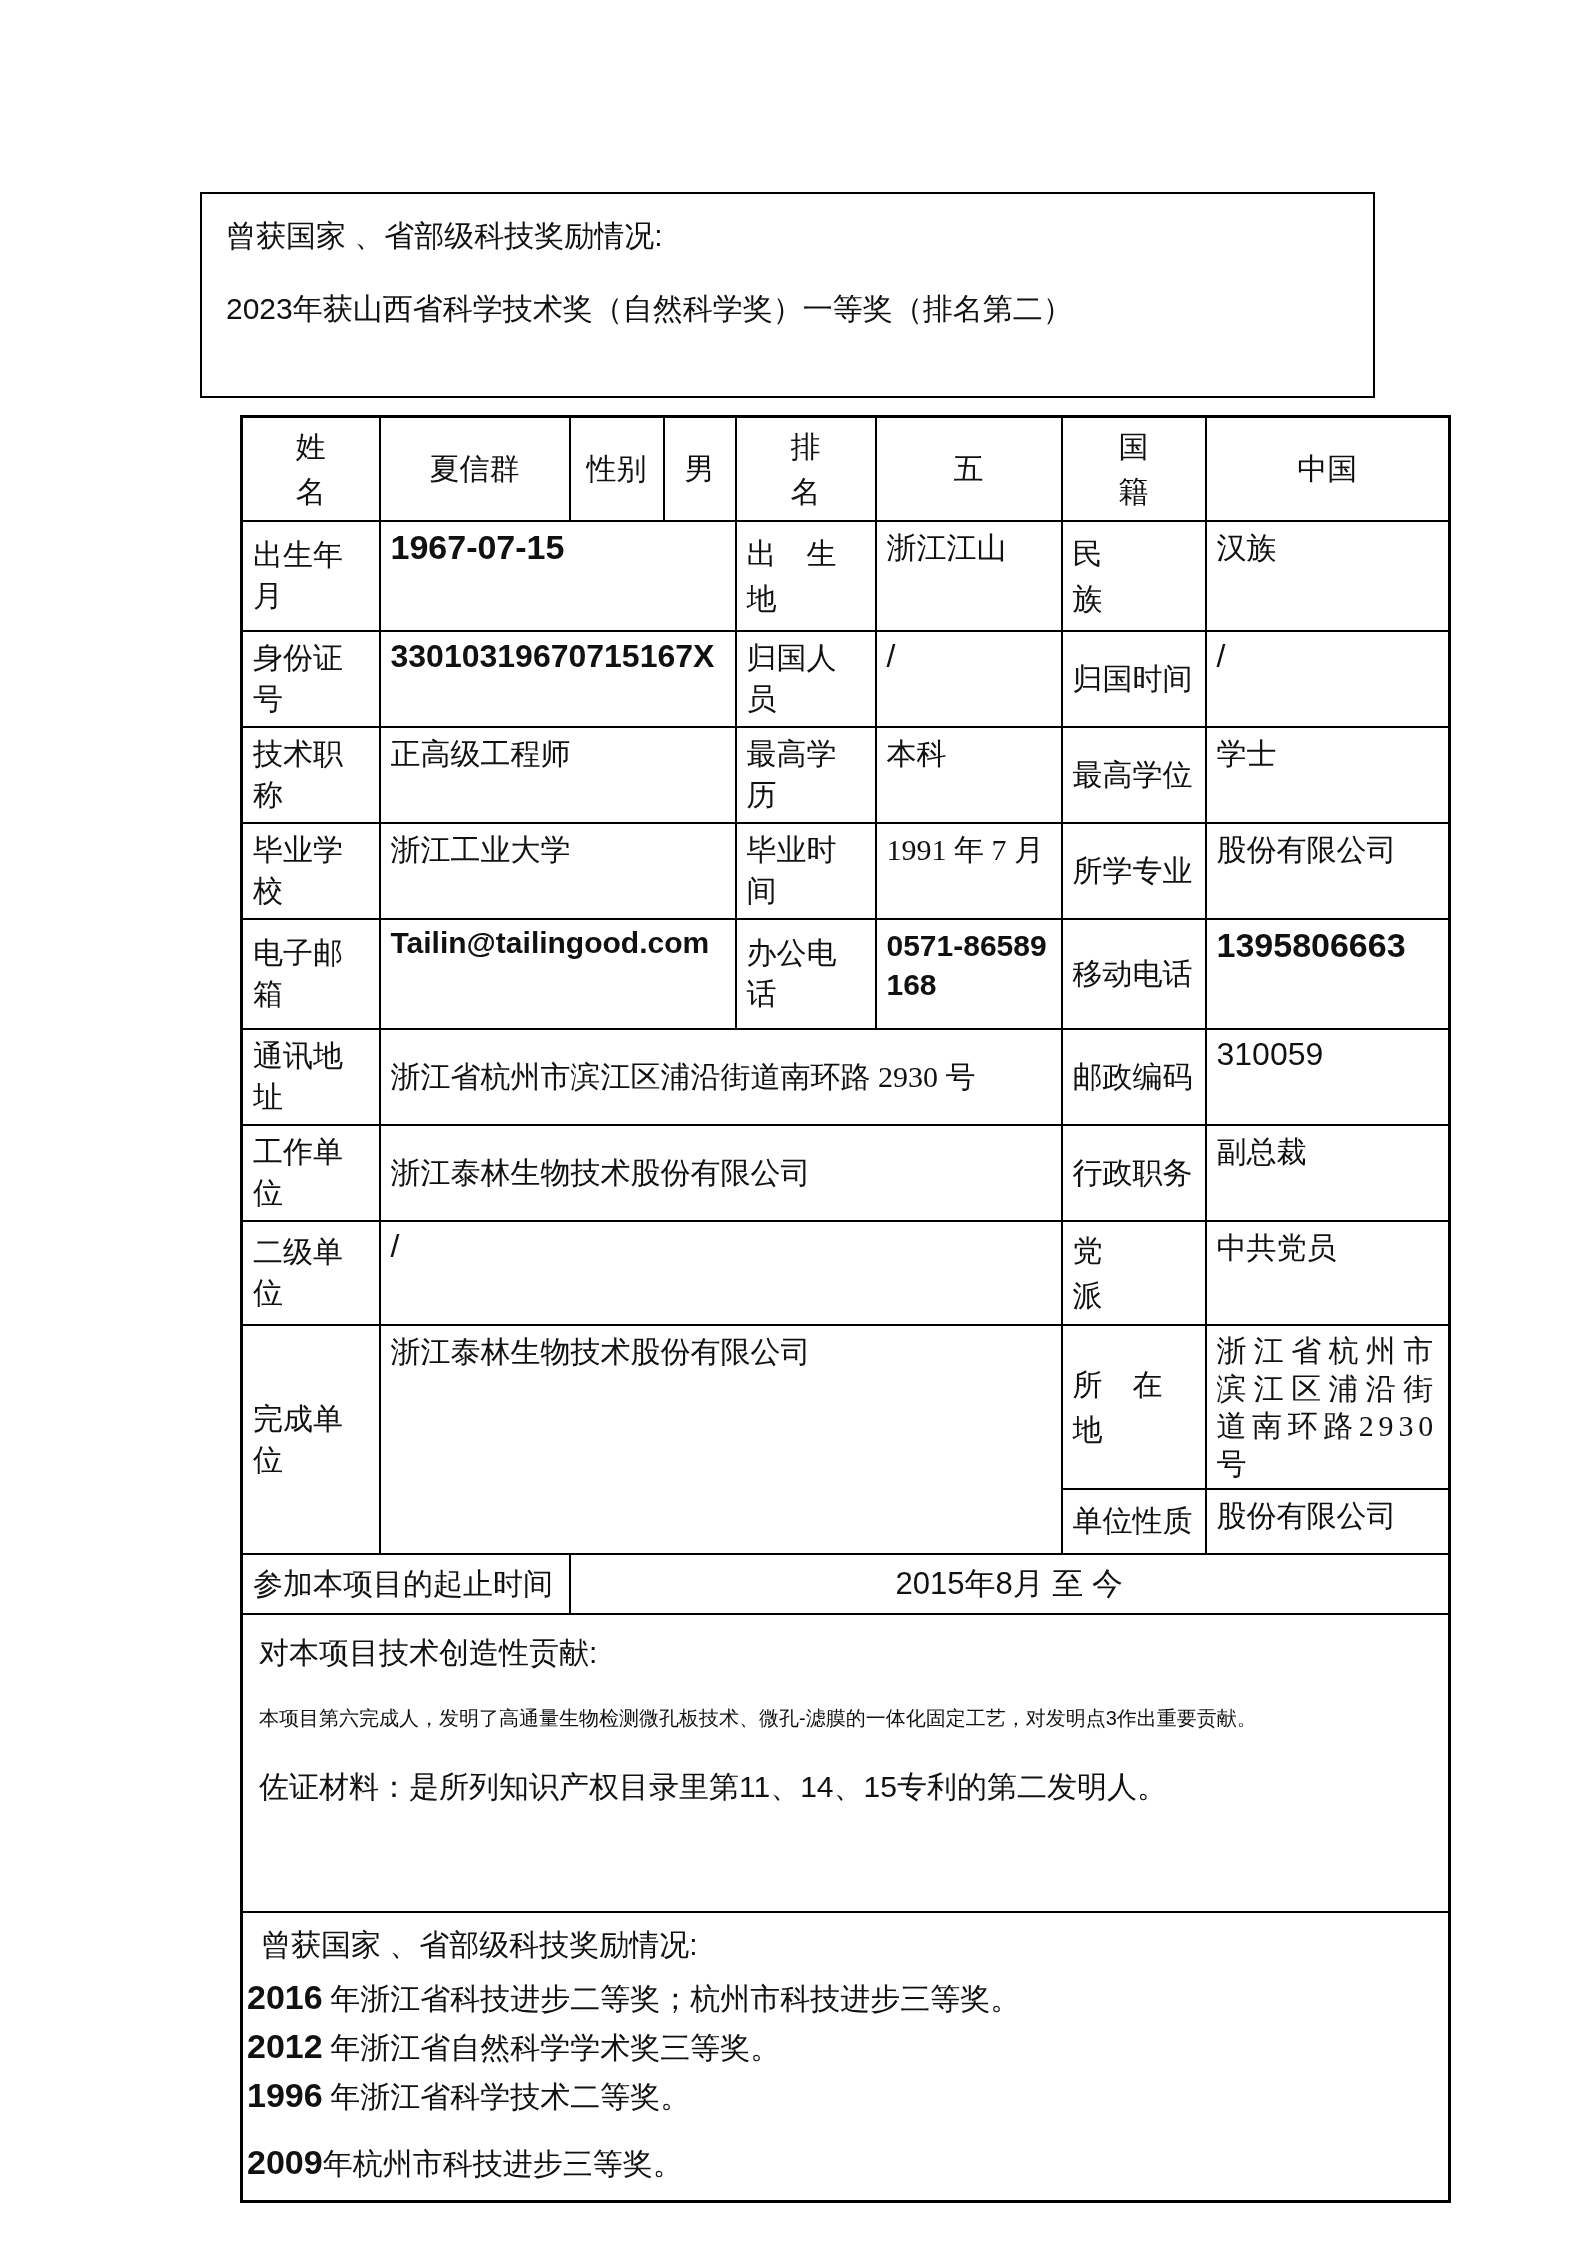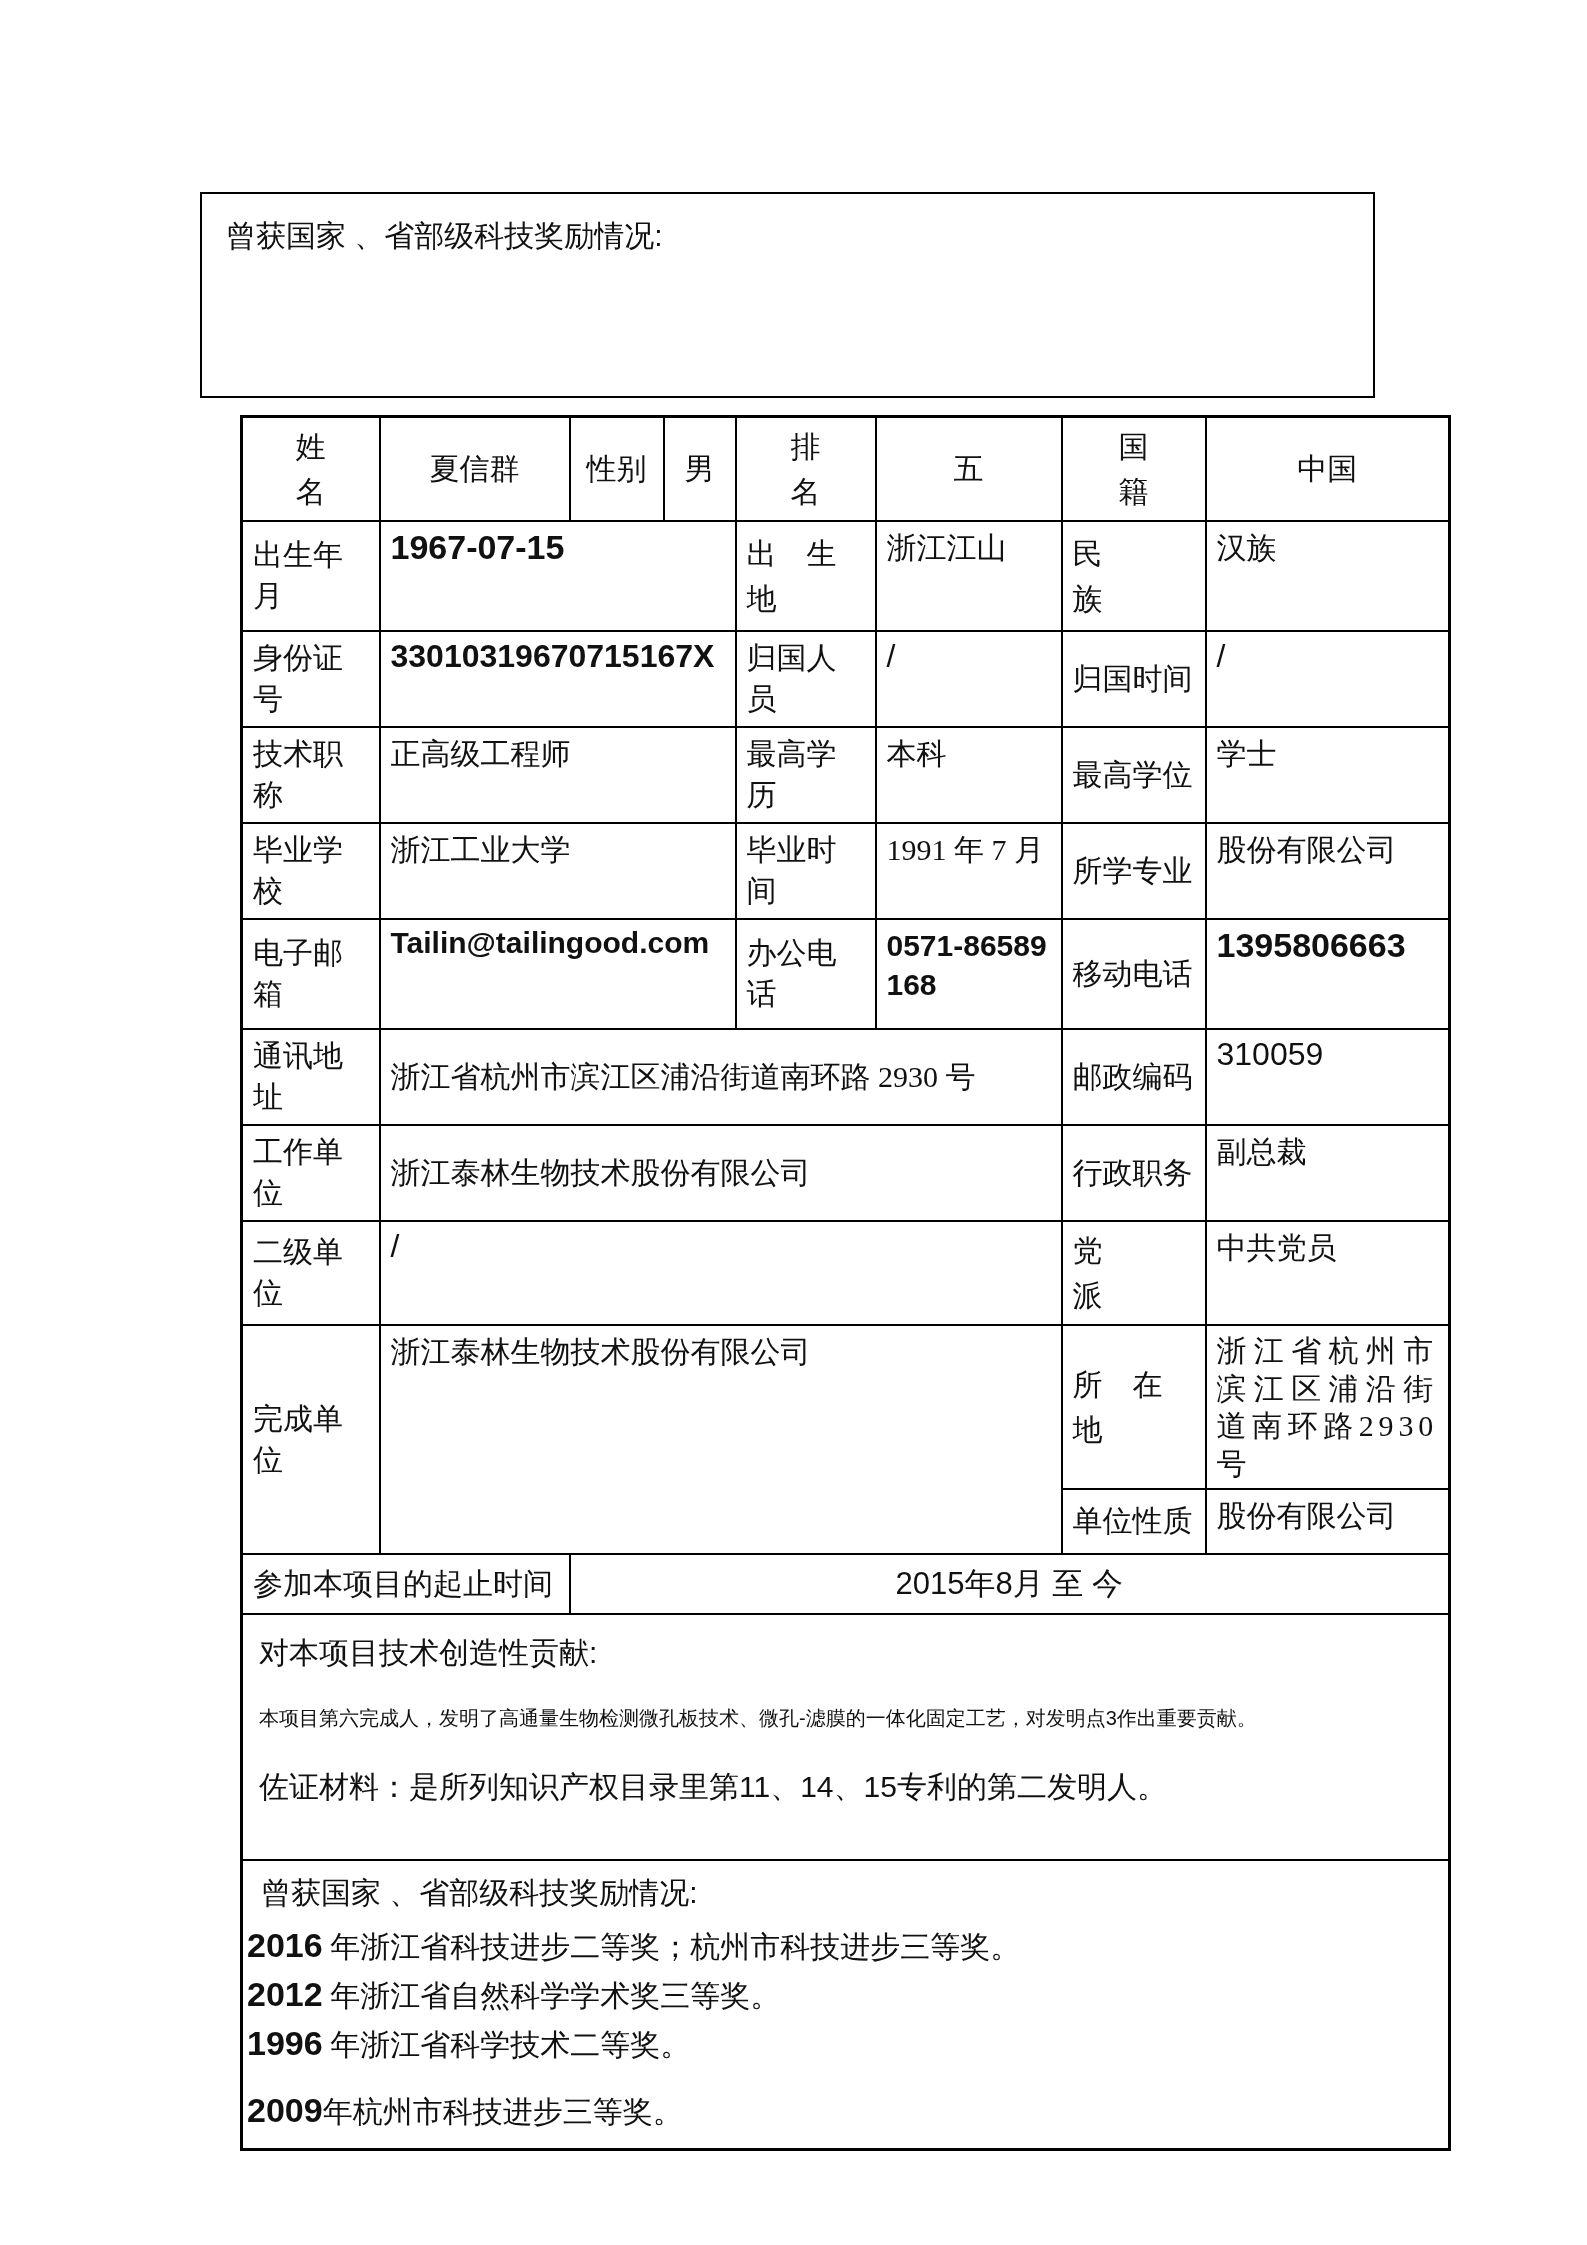--- a/index.html
+++ b/index.html
@@ -73,20 +73,21 @@
   }
   .award-gap { margin-top: 18px; }
 </style>
 </head>
 <body>
 
 <div class="page">
 
   <div class="top-box">
     <div class="line1">曾获国家 、省部级科技奖励情况:</div>
+    <div class="line2">2023年获山西省科学技术奖（自然科学奖）一等奖（排名第二）</div>
   </div>
 
   <table class="main-table">
     <colgroup>
       <col style="width:138px">
         <col style="width:190px">
         <col style="width:94px">
         <col style="width:72px">
       <col style="width:140px">
         <col style="width:186px">
@@ -189,21 +190,21 @@
       <tr style="height:65px">
         <td class="lbl">单位性质</td>
         <td class="val vtop">股份有限公司</td>
       </tr>
 
       <tr style="height:60px">
         <td class="lbl" colspan="2">参加本项目的起止时间</td>
         <td class="period-val" colspan="6">2015年8月 至 今</td>
       </tr>
 
-      <tr style="height:246px">
+      <tr style="height:298px">
         <td class="contrib-cell vtop" colspan="8">
           <div class="contrib-title">对本项目技术创造性贡献:</div>
           <p class="contrib-body">本项目第六完成人，发明了高通量生物检测微孔板技术、微孔-滤膜的一体化固定工艺，对发明点3作出重要贡献。</p>
           <p class="contrib-evidence">佐证材料：是所列知识产权目录里第11、14、15专利的第二发明人。</p>
         </td>
       </tr>
 
       <tr style="height:200px">
         <td class="awards-cell vtop" colspan="8">
           <div class="awards-title">曾获国家 、省部级科技奖励情况:</div>

